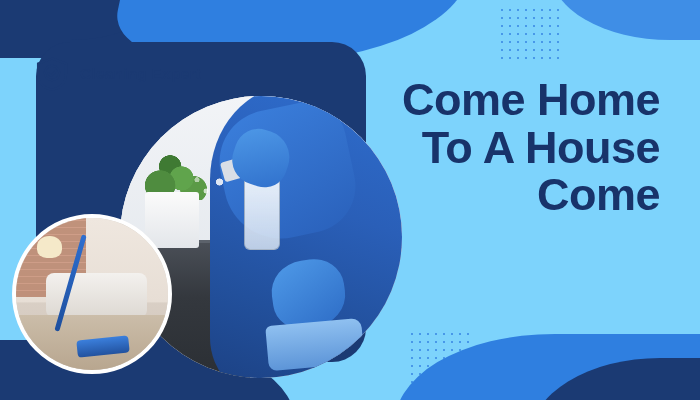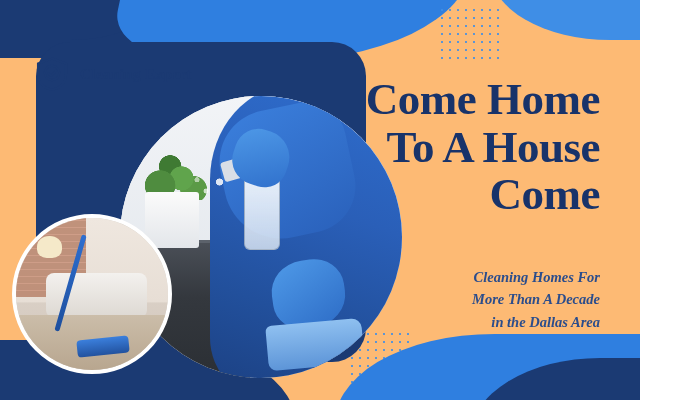--- a/index.html
+++ b/index.html
@@ -5,25 +5,24 @@
   html, body {
     margin: 0;
     padding: 0;
     background: #ffffff;
   }
   body {
     font-family: "Liberation Sans", sans-serif;
   }
   .canvas {
     position: relative;
-    width: 640px;
+    width: 700px;
     height: 400px;
     overflow: hidden;
-    background: #fdba74;
-    font-family: Liberation Serif, serif;
+    background: #7dd3fc;
   }
 
   
   .shape {
     position: absolute;
   }
 
   
   .tl-navy {
     left: -40px;
@@ -417,19 +416,14 @@
     </span>
     <span class="brand-name">Cleaning Expert</span>
   </div>
 
   <div class="headline">
     <span class="line">Come Home</span>
     <span class="line">To A House</span>
     <span class="line">Come</span>
   </div>
 
-  <div class="subhead">
-    <span class="line">Cleaning Homes For</span>
-    <span class="line">More Than A Decade</span>
-    <span class="line">in the Dallas Area</span>
-  </div>
 
 </div>
 
 </body></html>

